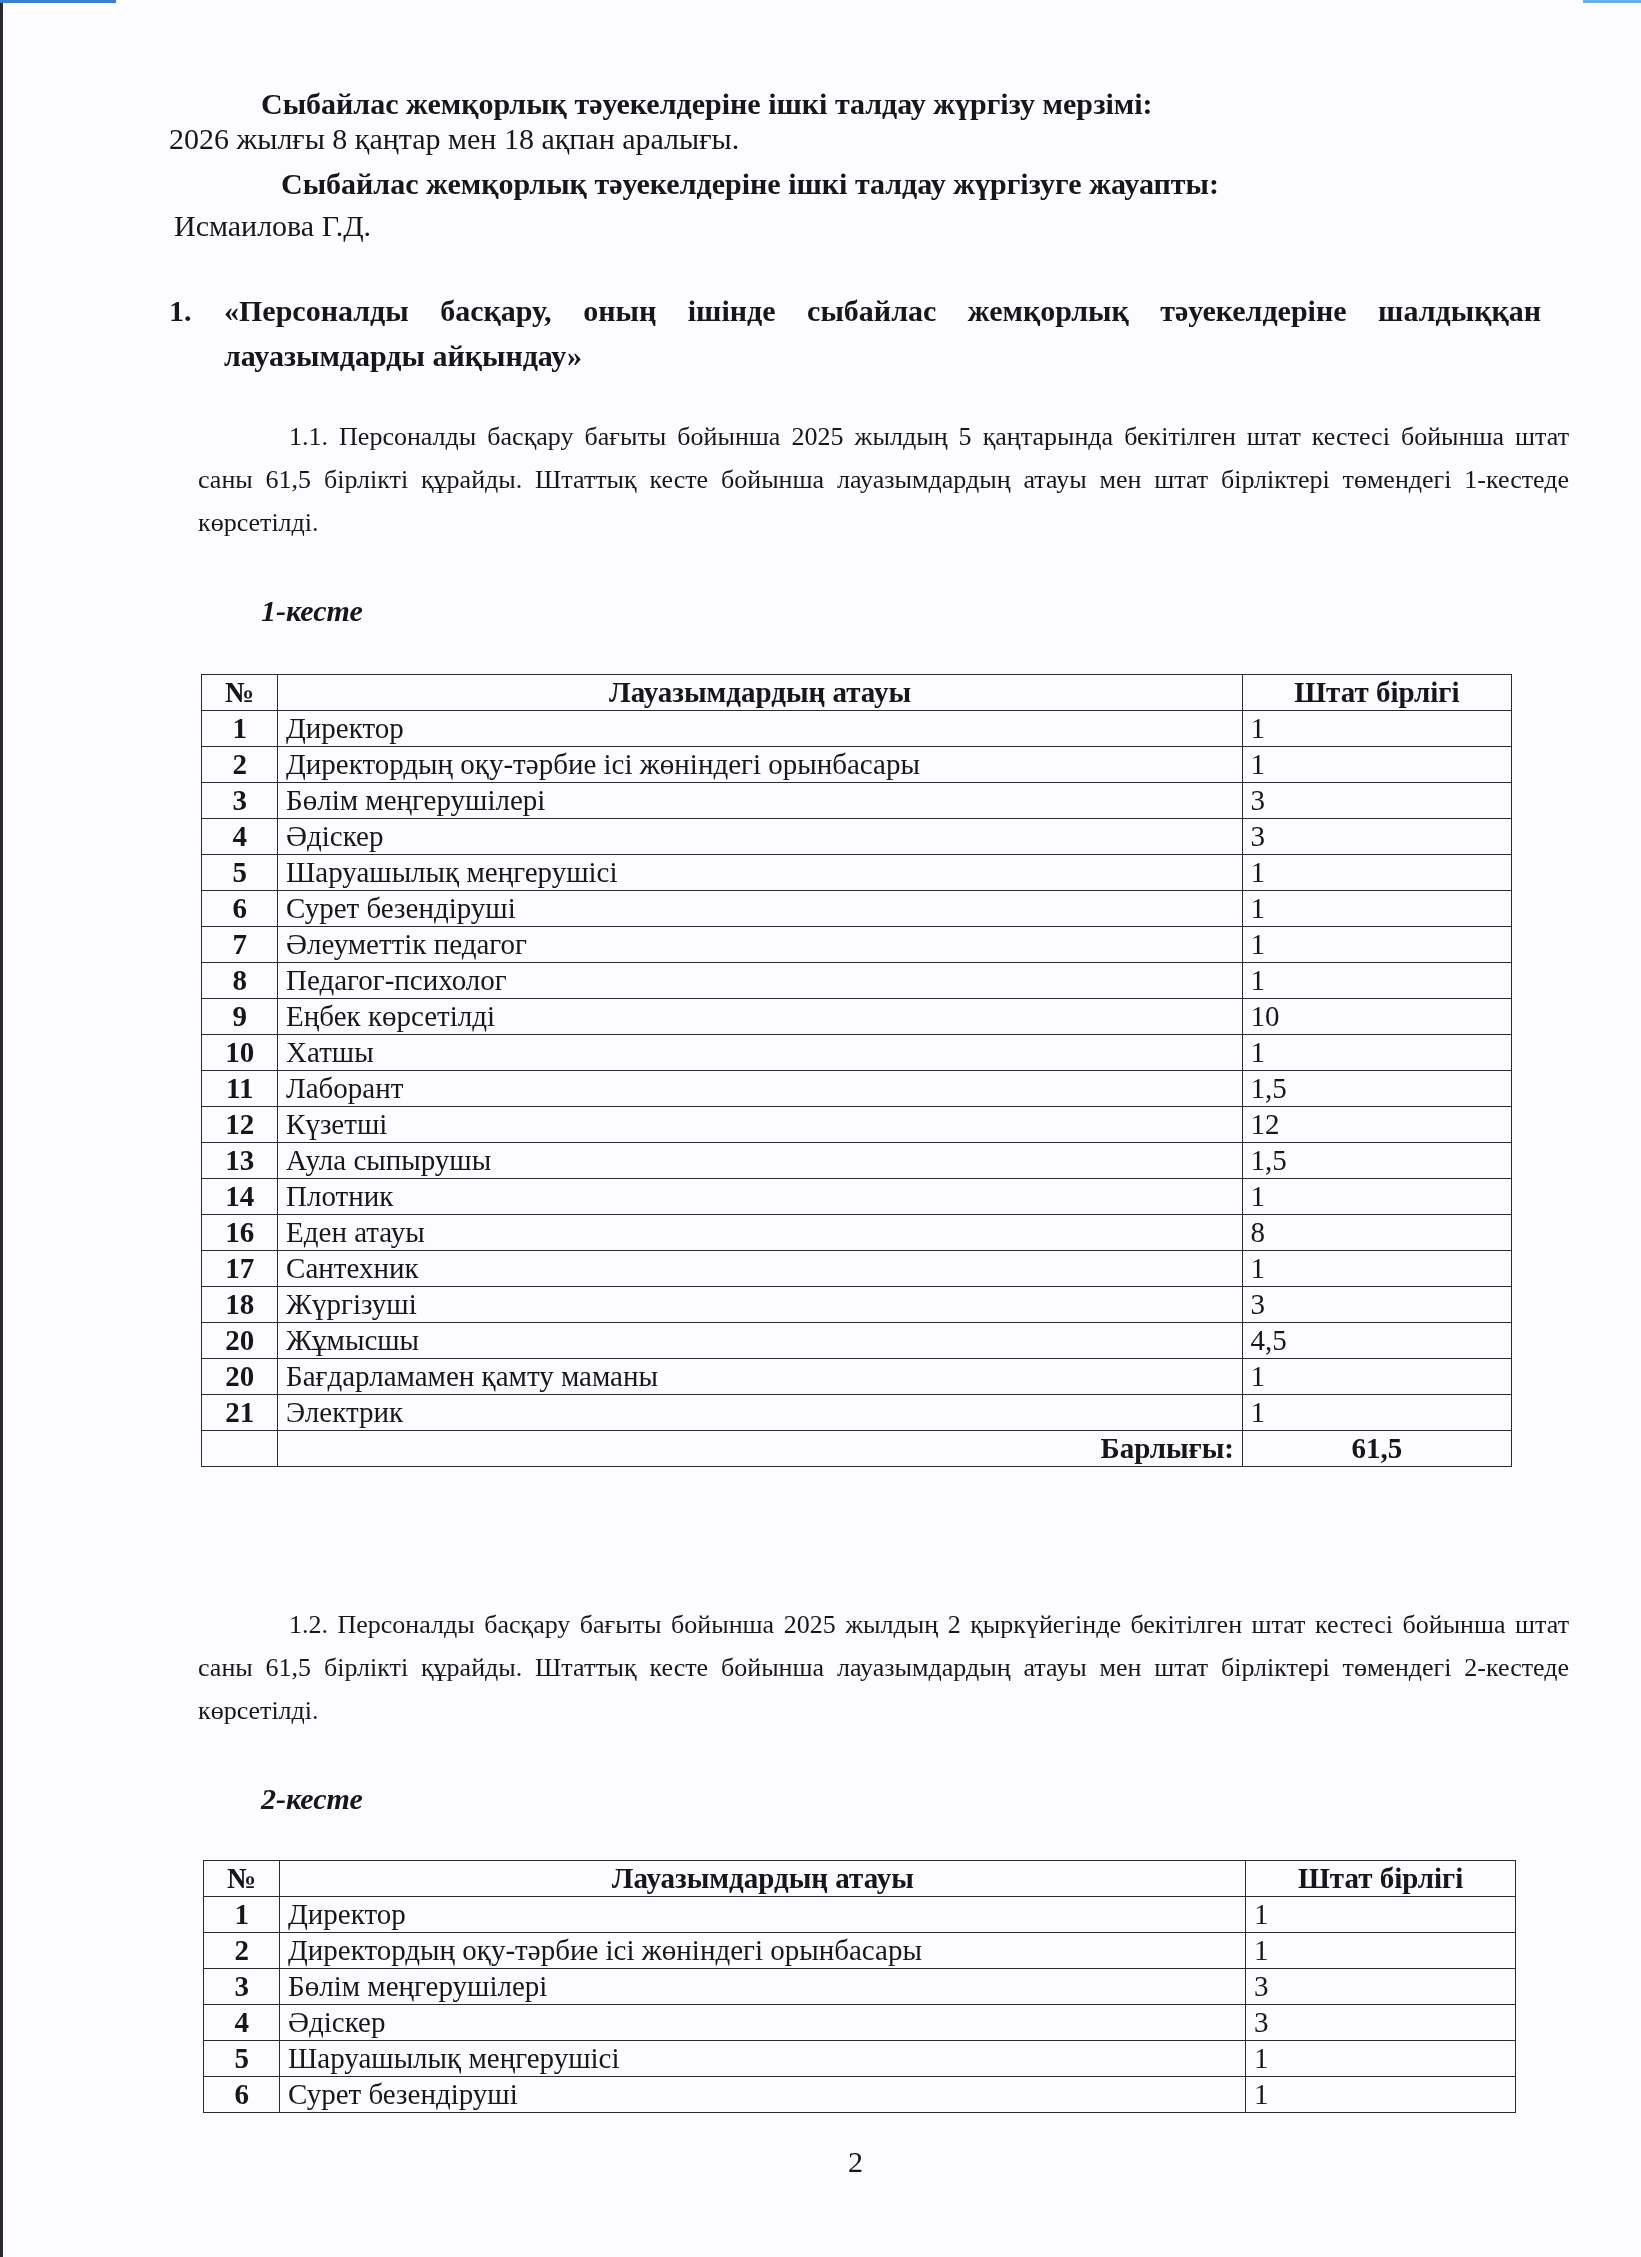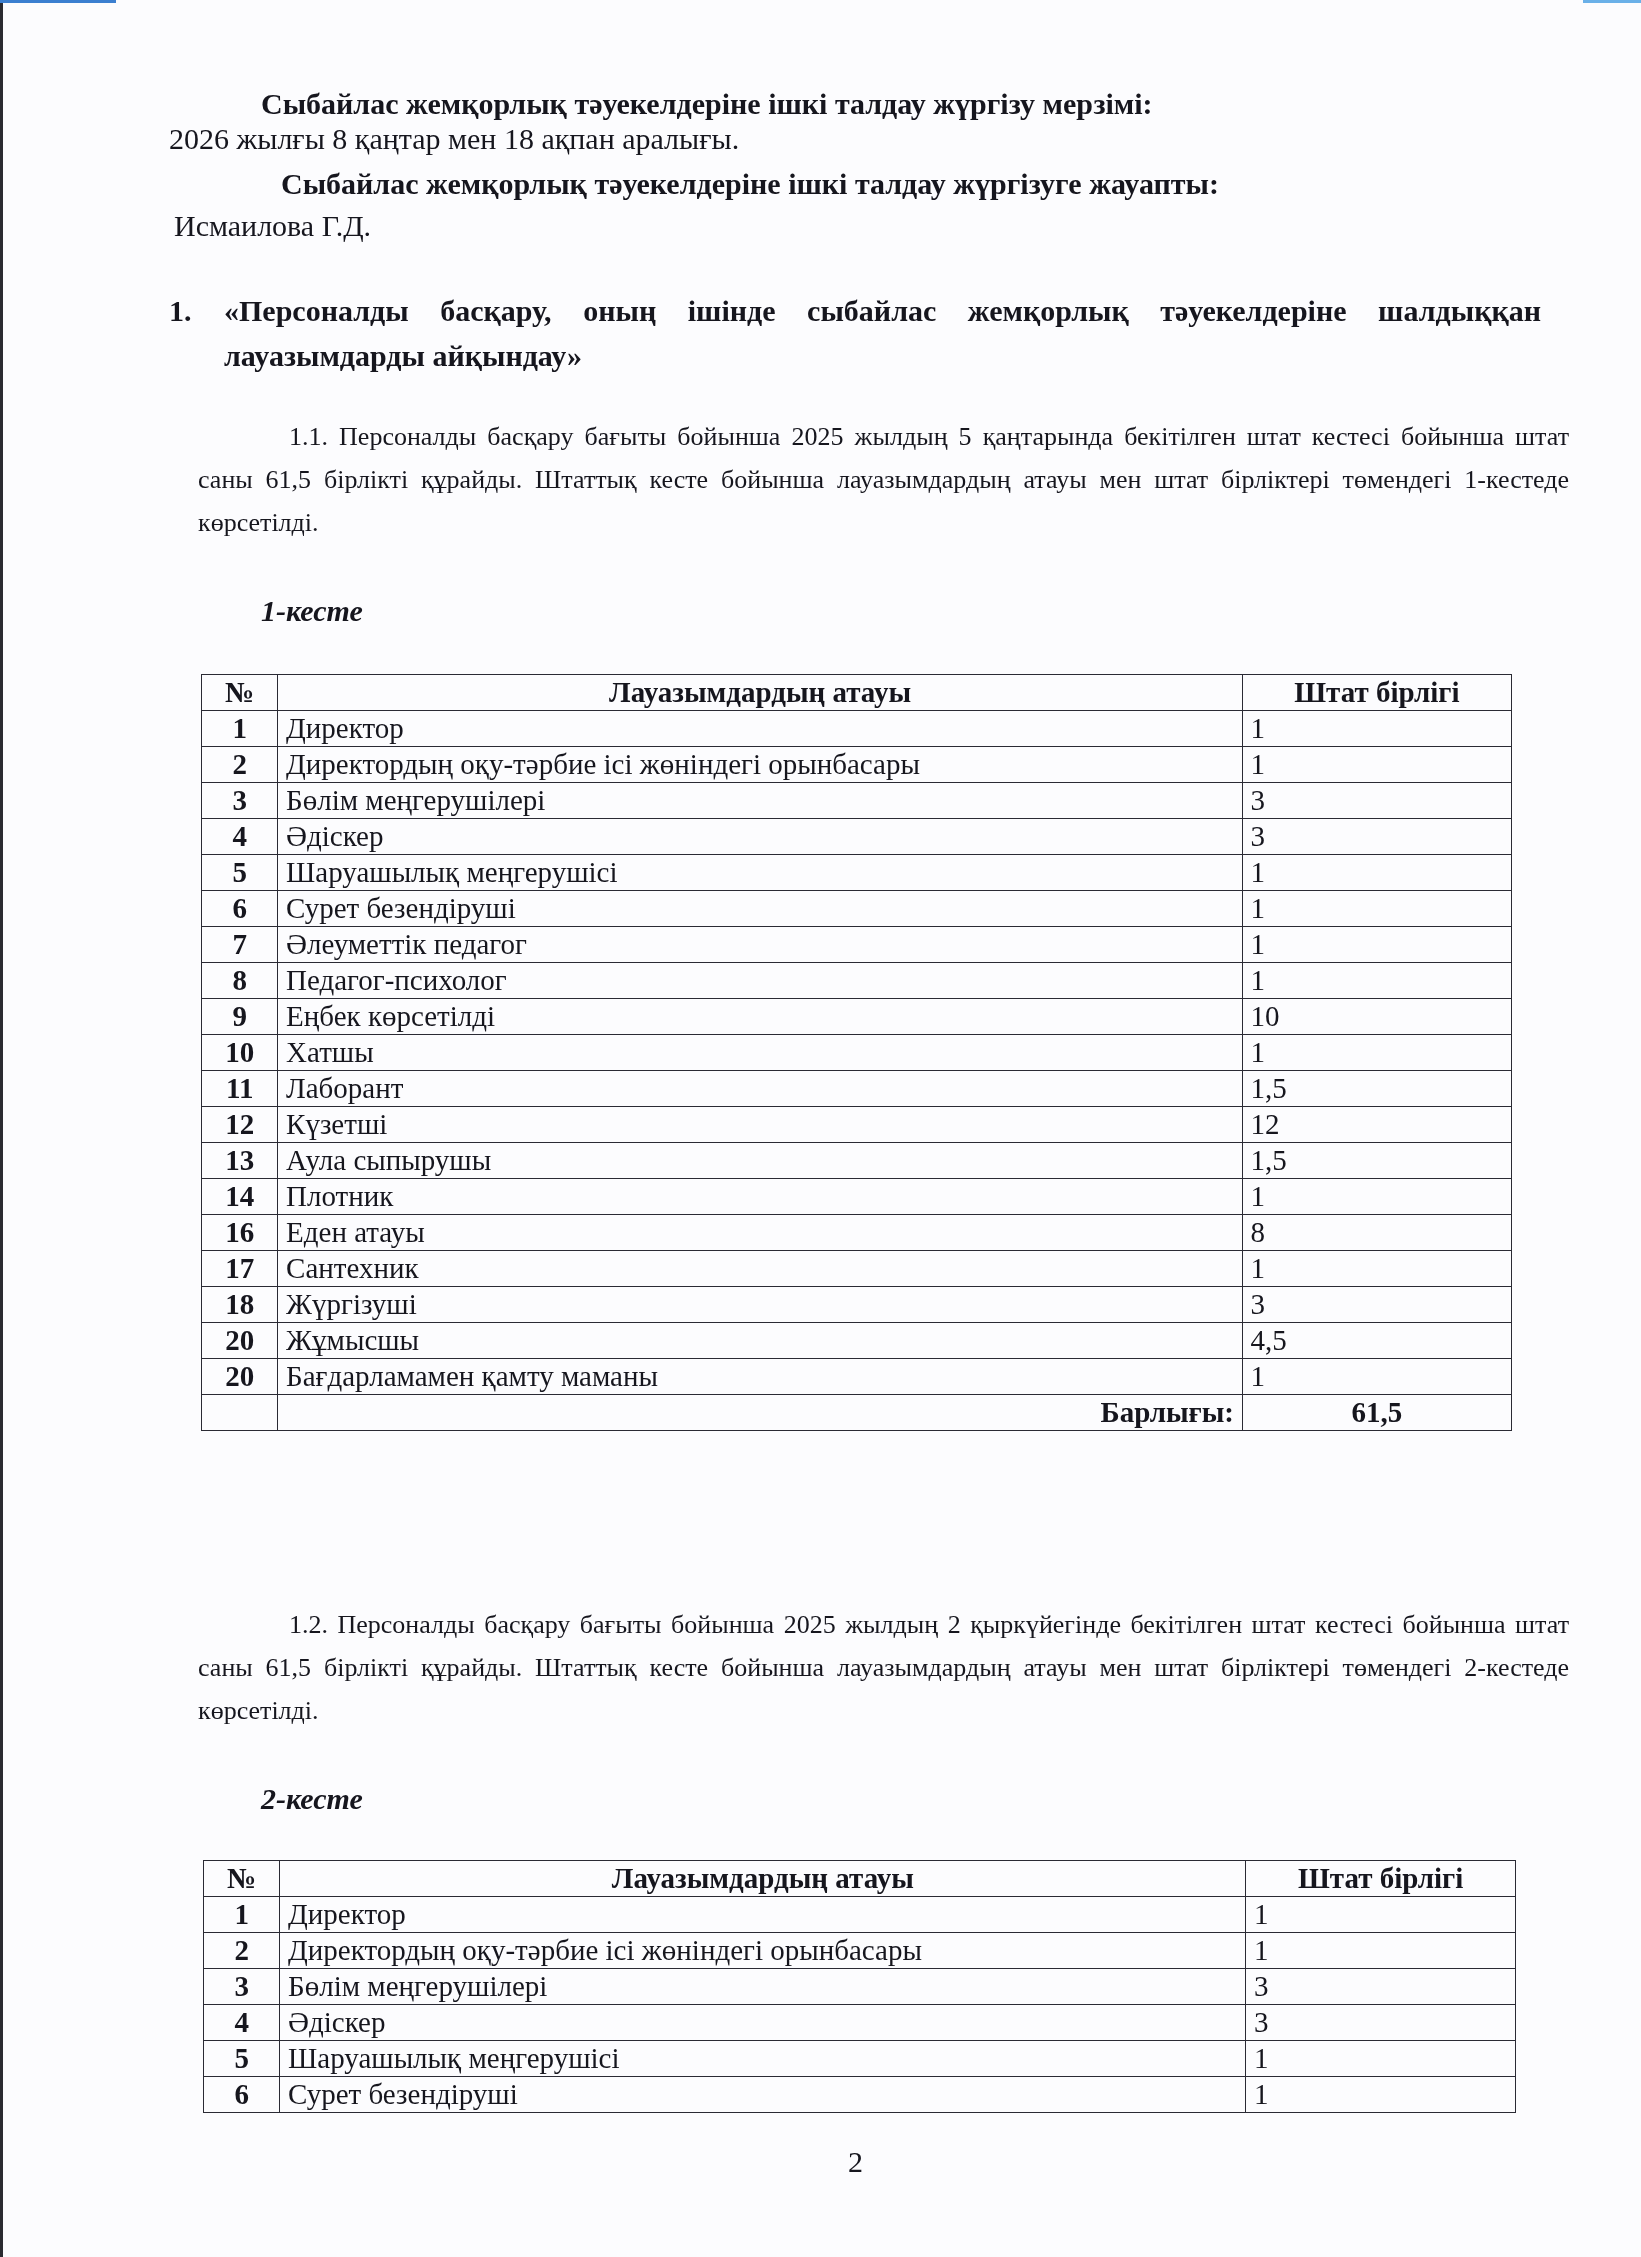--- a/index.html
+++ b/index.html
@@ -146,20 +146,25 @@
       <tr>
         <td class="num">20</td>
         <td class="name">Жұмысшы</td>
         <td class="units">4,5</td>
       </tr>
       <tr>
         <td class="num">20</td>
         <td class="name">Бағдарламамен қамту маманы</td>
         <td class="units">1</td>
       </tr>
+      <tr>
+        <td class="num">21</td>
+        <td class="name">Электрик</td>
+        <td class="units">1</td>
+      </tr>
     </tbody>
   <tfoot>
     <tr>
       <td></td>
       <td class="total-label">Барлығы:</td>
       <td class="total-val">61,5</td>
     </tr>
   </tfoot>
 </table>
 

